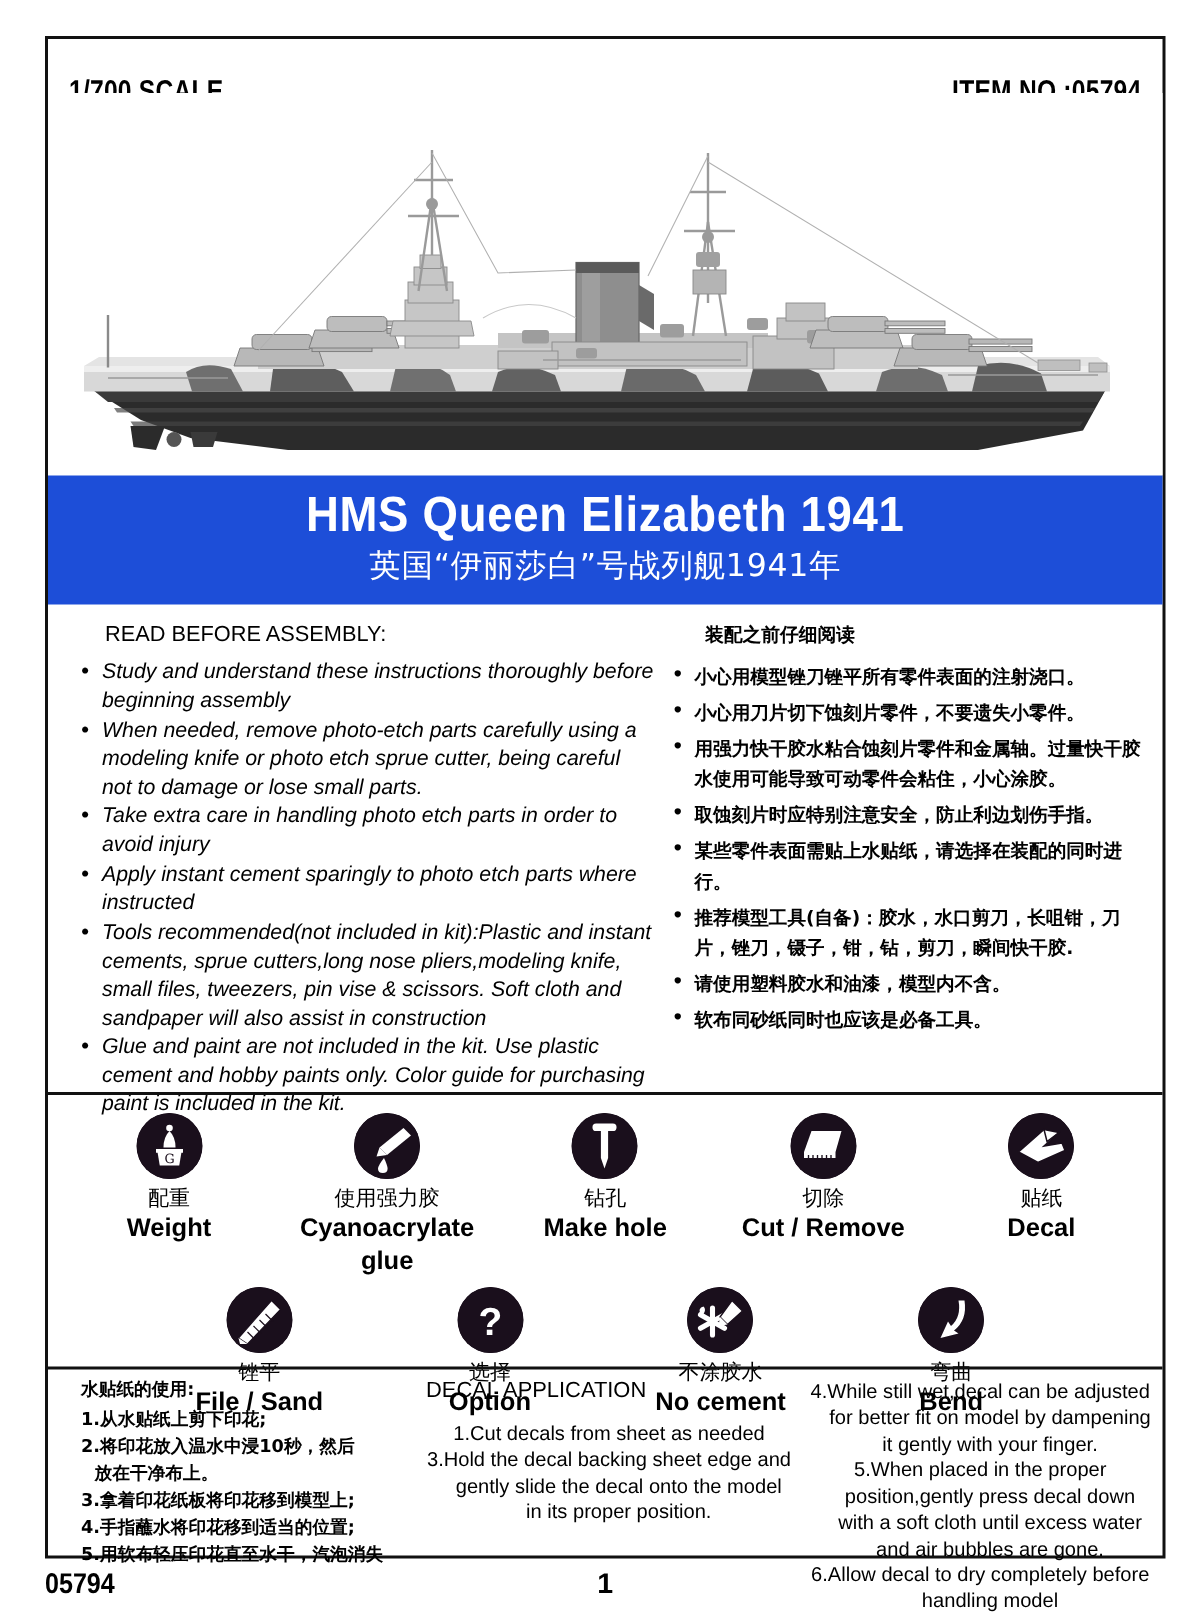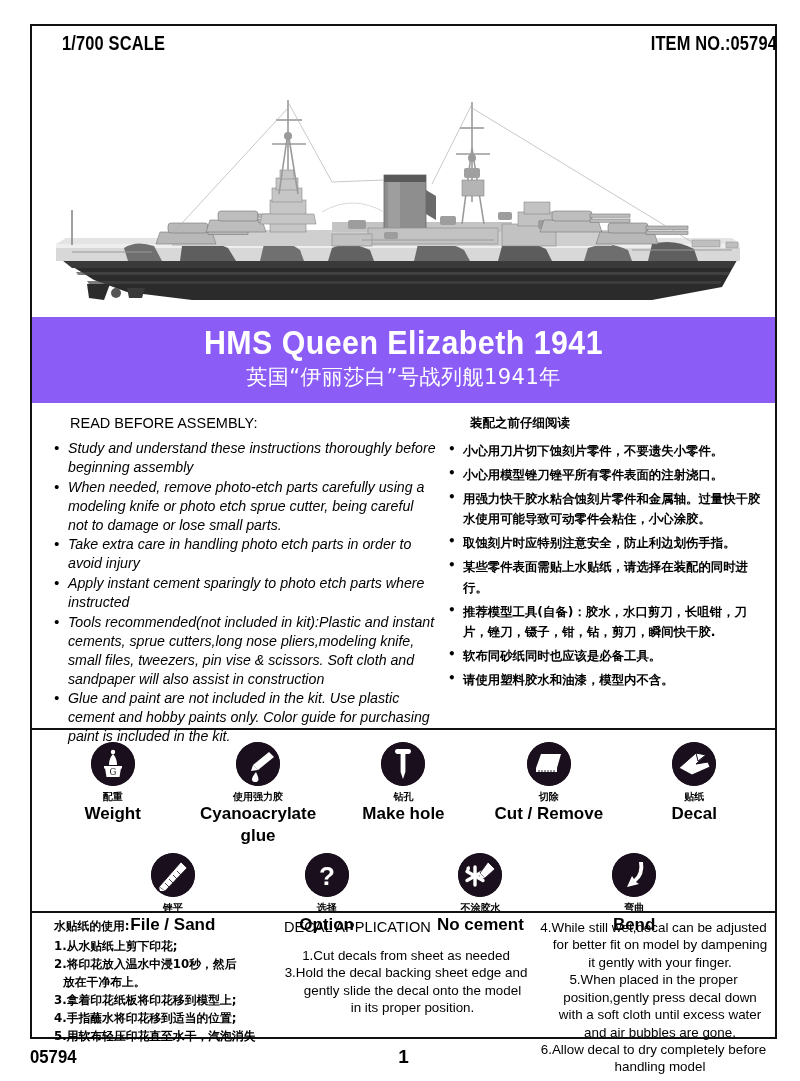--- a/index.html
+++ b/index.html
@@ -29,25 +29,25 @@
     top: 24px;
     width: 747px;
     height: 1015px;
     border: 2px solid #111111;
     box-sizing: border-box;
   }
 
   
   .header-row {
     position: absolute;
-    left: 16px; top: 0;
+    left: 0; top: 0;
     width: 100%;
     height: 36px;
     box-sizing: border-box;
-    padding: 6px 14px 0 14px;
+    padding: 24px 14px 0 14px;
     display: flex;
     justify-content: space-between;
     align-items: flex-start;
   }
   .scale-text, .item-no {
     font-family: "Liberation Sans", sans-serif;
     font-weight: bold;
     font-size: 20px;
     letter-spacing: 0.2px;
     transform: scaleX(0.82);
@@ -70,21 +70,21 @@
   }
   .ship-band svg { display: block; }
 
   
   .title-banner {
     position: absolute;
     left: 0;
     top: 291px;
     width: 100%;
     height: 86px;
-    background: #8b5cf6;
+    background: #1d4ed8;
     color: #ffffff;
     text-align: center;
     box-sizing: border-box;
     padding-top: 8px;
   }
   .title-en {
     font-family: "Liberation Sans", sans-serif;
     font-weight: bold;
     font-size: 33px;
     letter-spacing: 0.5px;
@@ -203,22 +203,22 @@
     height: 44px;
     border-radius: 50%;
     background: #1a0f1c;
     margin: 0 auto 5px auto;
     position: relative;
     overflow: hidden;
   }
   .sym-disc svg { display: block; }
   .sym-cn {
     font-family: "DejaVu Sans", sans-serif;
-    font-size: 10px;
-    font-weight: bold;
+    font-size: 14px;
+    font-weight: normal;
     line-height: 1.2;
   }
   .sym-en {
     font-family: "Liberation Sans", sans-serif;
     font-size: 17px;
     line-height: 1.3;
     font-weight: bold;
   }
 
   
@@ -459,28 +459,28 @@
           <li>When needed, remove photo-etch parts carefully using a modeling knife or photo etch sprue cutter, being careful not to damage or lose small parts.</li>
           <li>Take extra care in handling photo etch parts in order to avoid injury</li>
           <li>Apply instant cement sparingly to photo etch parts where instructed</li>
           <li>Tools recommended(not included in kit):Plastic and instant cements, sprue cutters,long nose pliers,modeling knife, small files, tweezers, pin vise &amp; scissors. Soft cloth and sandpaper will also assist in construction</li>
           <li>Glue and paint are not included in the kit. Use plastic cement and hobby paints only. Color guide for purchasing paint is included in the kit.</li>
         </ul>
       </div>
       <div class="col-cn">
         <div class="sec-head-cn">装配之前仔细阅读</div>
         <ul class="bullets">
+          <li>小心用模型锉刀锉平所有零件表面的注射浇口。</li>
           <li>小心用刀片切下蚀刻片零件，不要遗失小零件。</li>
-          <li>小心用模型锉刀锉平所有零件表面的注射浇口。</li>
           <li>用强力快干胶水粘合蚀刻片零件和金属轴。过量快干胶水使用可能导致可动零件会粘住，小心涂胶。</li>
           <li>取蚀刻片时应特别注意安全，防止利边划伤手指。</li>
           <li>某些零件表面需贴上水贴纸，请选择在装配的同时进行。</li>
           <li>推荐模型工具(自备)：胶水，水口剪刀，长咀钳，刀片，锉刀，镊子，钳，钻，剪刀，瞬间快干胶.</li>
+          <li>请使用塑料胶水和油漆，模型内不含。</li>
           <li>软布同砂纸同时也应该是必备工具。</li>
-          <li>请使用塑料胶水和油漆，模型内不含。</li>
         </ul>
       </div>
     </div>
 
     <div class="hrule" style="top:702px"></div>
 
     <div class="symbols">
 
       <div class="sym-row">
 

